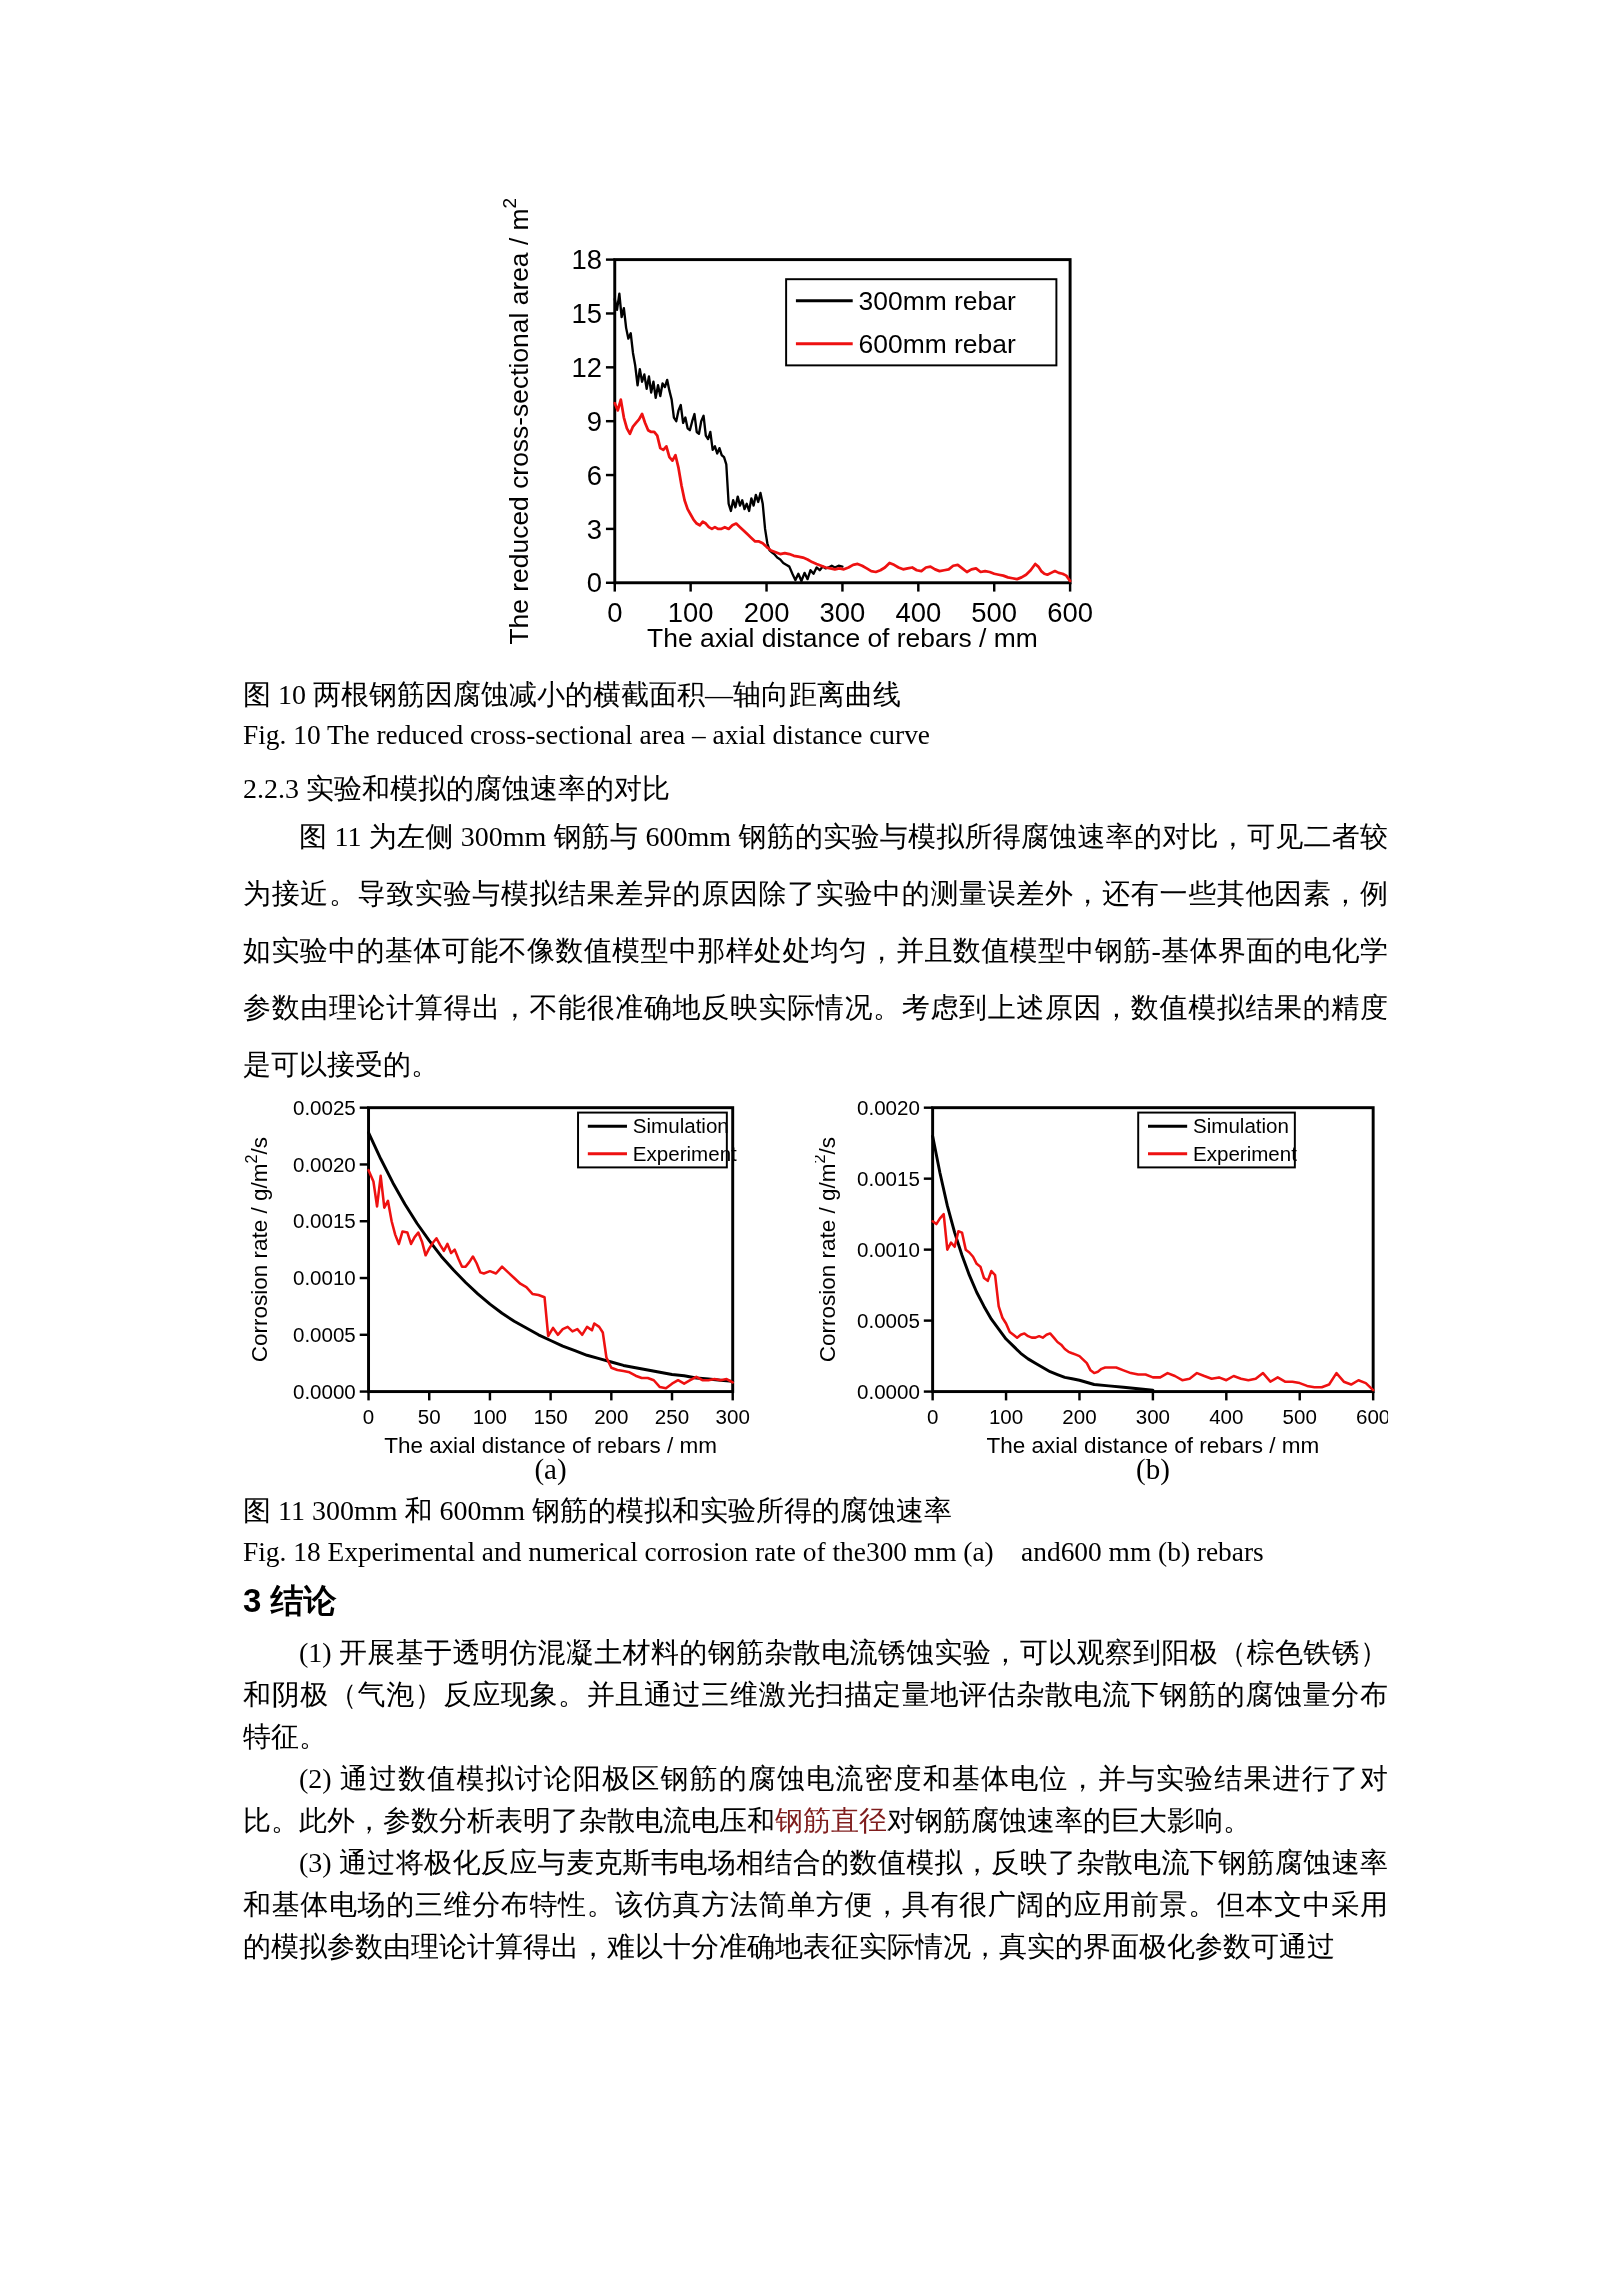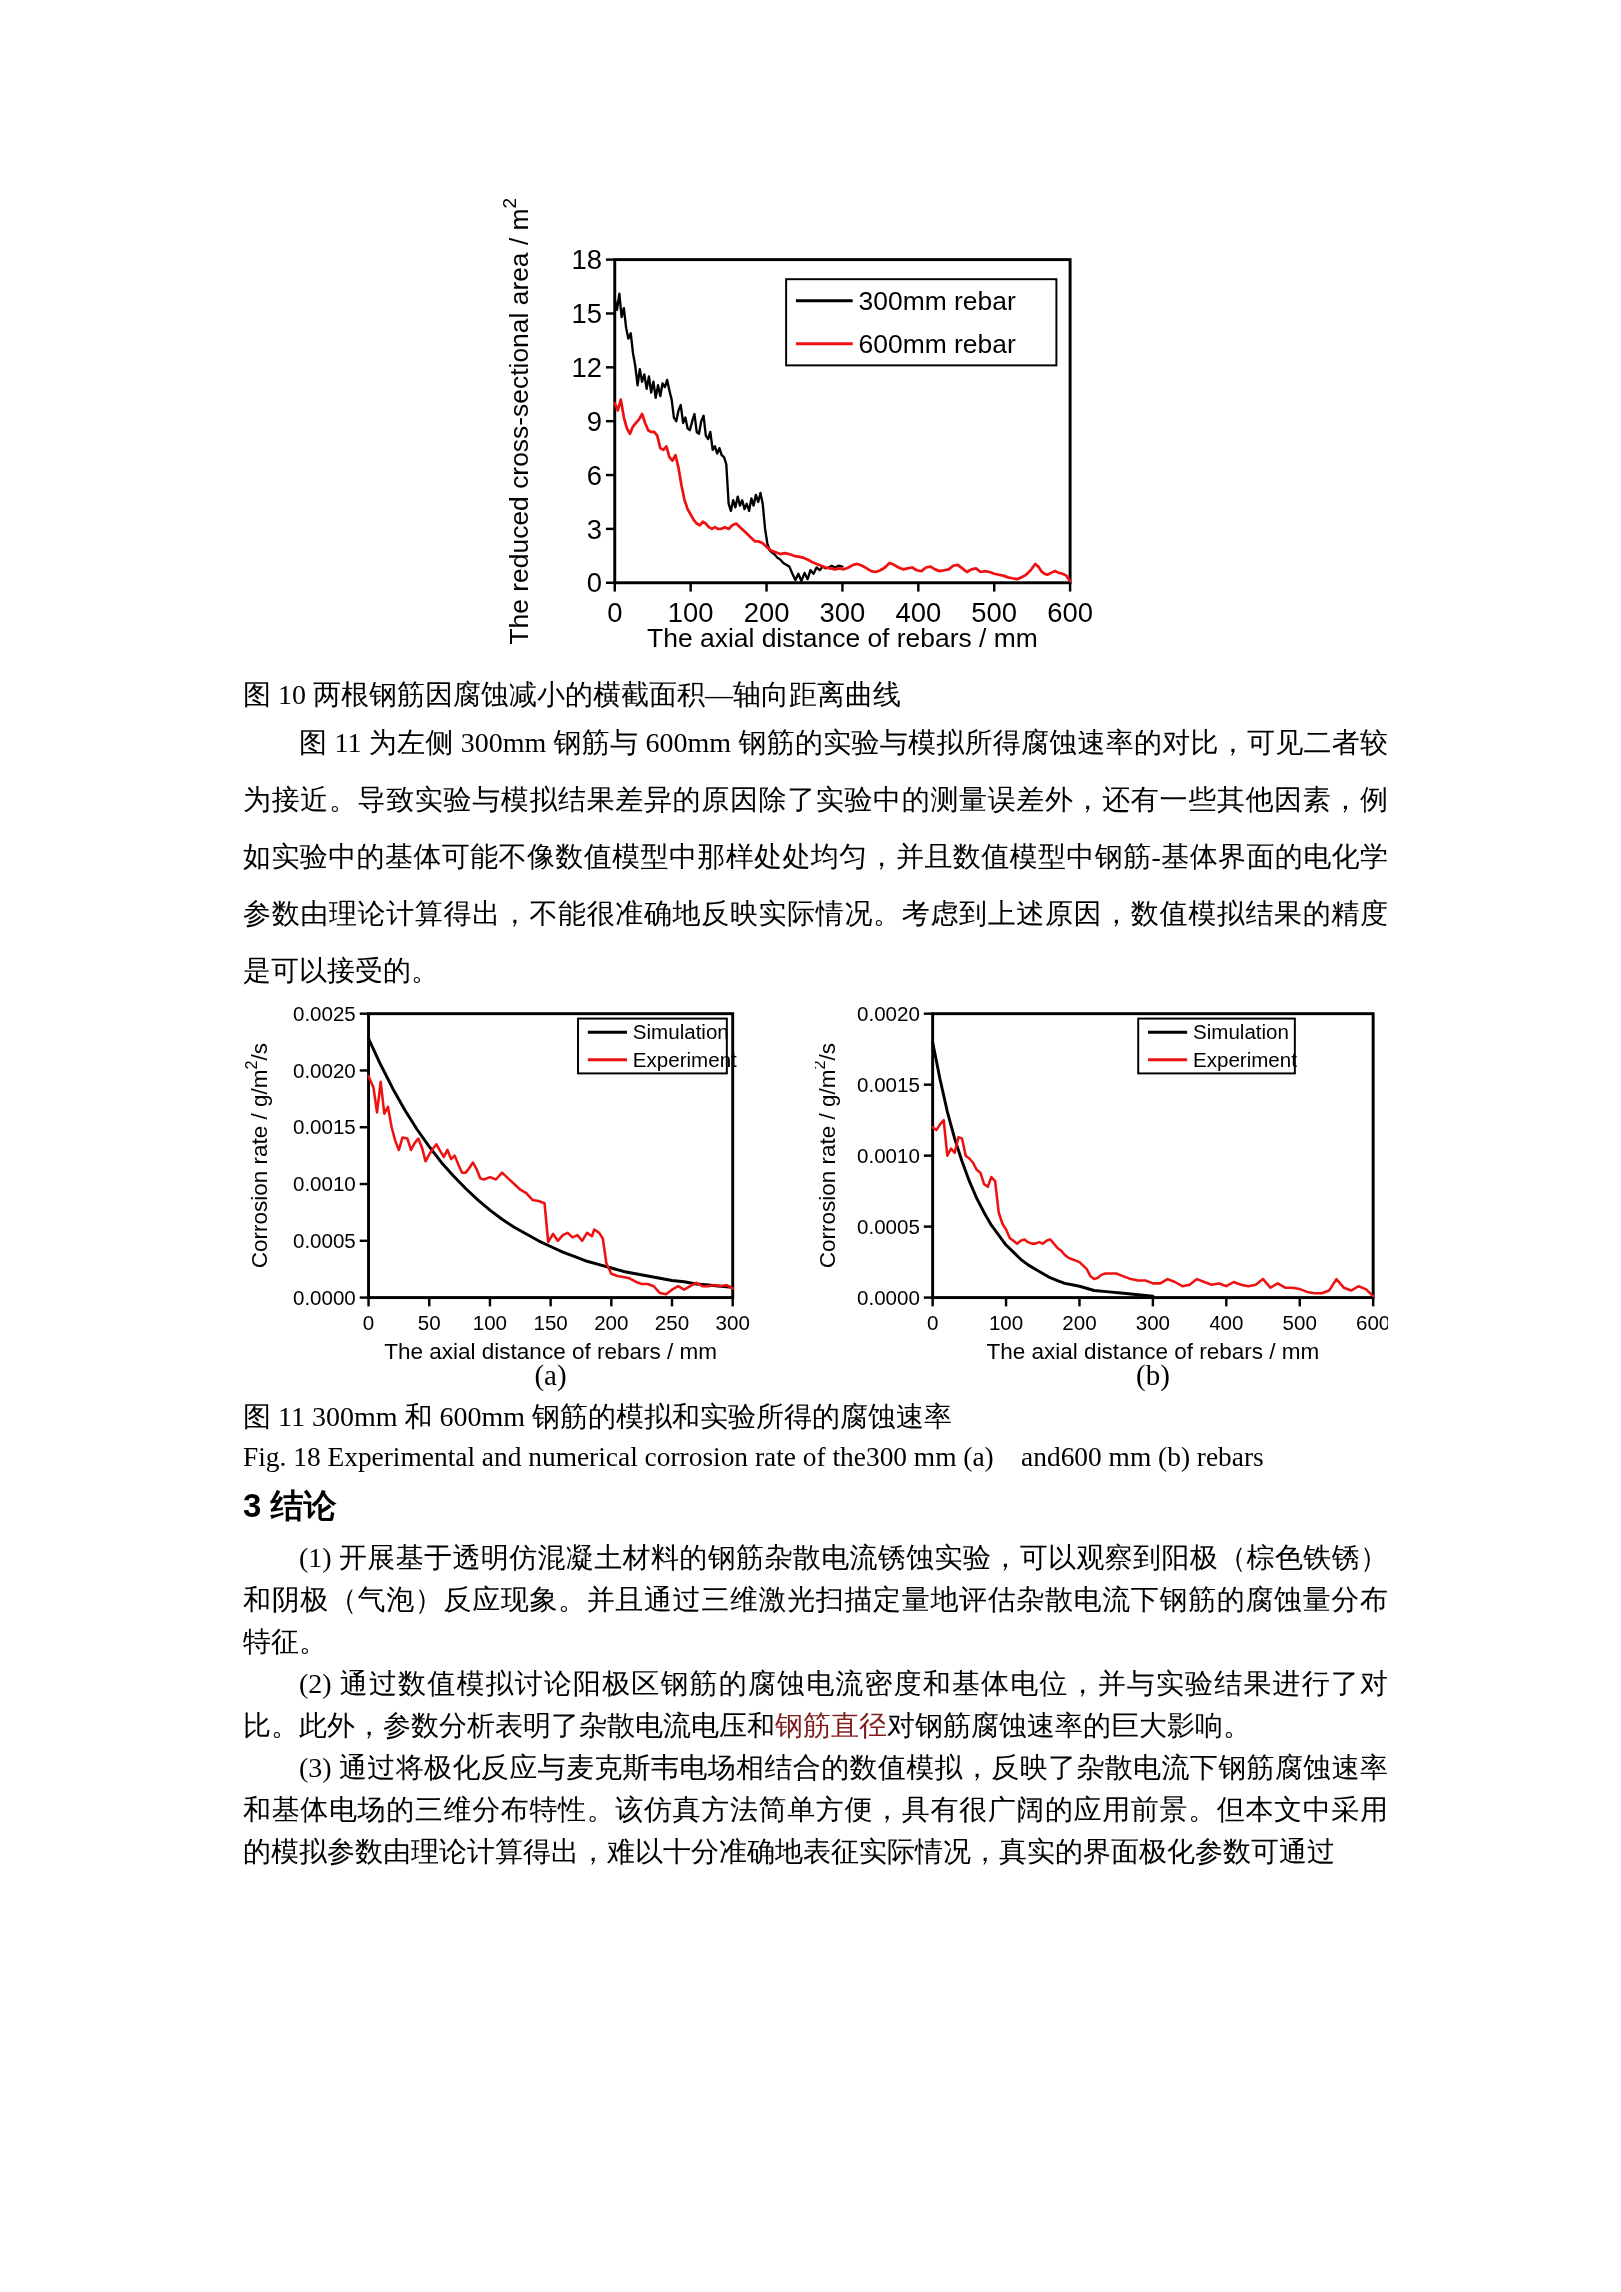--- a/index.html
+++ b/index.html
@@ -68,21 +68,23 @@
           <polyline fill="none" stroke="#ee1111" stroke-width="2.8" stroke-linejoin="round" stroke-linecap="round" points="115.0,261.7 118.1,269.0 121.2,258.0 124.3,276.3 127.4,287.3 130.5,292.8 133.6,285.5 136.7,281.8 139.8,278.2 142.9,272.7 146.0,281.8 149.1,289.2 152.2,291.0 155.3,291.0 158.4,294.7 161.5,307.5 164.6,309.3 167.7,305.7 170.8,316.7 173.9,320.3 177.0,314.8 180.1,327.7 183.2,346.0 186.3,360.7 189.4,369.8 192.5,375.3 195.6,380.8 198.7,384.5 201.8,386.3 204.9,382.7 208.0,384.5 211.1,388.2 214.2,390.0 217.3,388.2 220.4,390.0 223.5,390.0 227.4,388.2 231.3,390.0 235.1,386.3 239.0,384.5 242.9,388.2 246.8,391.8 250.6,395.5 254.5,399.2 258.4,402.8 262.3,402.8 266.1,404.7 270.0,408.3 274.6,412.0 279.3,413.8 284.0,415.7 288.6,414.8 293.3,415.7 297.9,417.5 302.5,418.4 307.2,419.3 311.9,421.2 316.5,423.9 321.1,425.8 325.8,427.6 330.4,429.4 335.1,430.3 339.8,431.3 344.4,430.3 349.0,431.3 353.7,429.4 358.4,426.7 363.0,425.8 367.6,427.6 372.3,430.3 376.9,433.1 381.6,434.0 386.3,432.2 390.9,429.4 395.6,424.8 400.2,426.7 404.8,429.4 409.5,431.3 414.1,430.3 418.8,429.4 423.4,432.2 428.1,433.1 432.8,429.4 437.4,428.5 442.1,431.3 446.7,433.1 451.4,432.2 456.0,431.3 460.6,427.6 465.3,426.7 469.9,430.3 474.6,434.0 479.3,431.3 483.9,430.3 488.6,434.0 493.2,433.1 497.9,434.0 502.5,435.8 507.2,436.8 511.8,437.7 516.5,439.5 521.1,440.4 525.8,441.3 530.4,439.5 535.0,436.8 539.7,432.2 544.4,425.8 547.5,428.5 550.5,433.1 553.7,435.8 556.8,436.8 560.6,434.9 564.5,433.1 568.4,434.9 572.3,435.8 576.1,437.7 580.0,443.2"></polyline>
           <rect x="290" y="135" width="276" height="88" fill="#fff" stroke="#000" stroke-width="2"></rect>
           <line x1="300" y1="157" x2="358" y2="157" stroke="#000000" stroke-width="3"></line>
           <text x="364" y="166.45" font-size="27">300mm rebar</text>
           <line x1="300" y1="201" x2="358" y2="201" stroke="#ee1111" stroke-width="3"></line>
           <text x="364" y="210.45" font-size="27">600mm rebar</text>
         </svg>
     </div>
 
     <div class="caption">图 10  两根钢筋因腐蚀减小的横截面积—轴向距离曲线</div>
+    <div class="caption cap-en">Fig. 10 The reduced cross-sectional area – axial distance curve</div>
 
+    <h3 class="sec-h">2.2.3  实验和模拟的腐蚀速率的对比</h3>
 
 
     <p class="body2 cont">图 11 为左侧 300mm 钢筋与 600mm 钢筋的实验与模拟所得腐蚀速率的对比，可见二者较为接近。导致实验与模拟结果差异的原因除了实验中的测量误差外，还有一些其他因素，例如实验中的基体可能不像数值模型中那样处处均匀，并且数值模型中钢筋-基体界面的电化学参数由理论计算得出，不能很准确地反映实际情况。考虑到上述原因，数值模拟结果的精度是可以接受的。</p>
 
     <div class="figrow">
       <svg width="534" height="372" viewBox="0 0 545 380">
           <rect x="128" y="15" width="372" height="290" fill="none" stroke="#000" stroke-width="3"></rect>
           <line x1="128" y1="305" x2="128" y2="314" stroke="#000" stroke-width="2.5"></line>
           <text x="128" y="338" text-anchor="middle" font-size="21">0</text>
           <line x1="190" y1="305" x2="190" y2="314" stroke="#000" stroke-width="2.5"></line>

